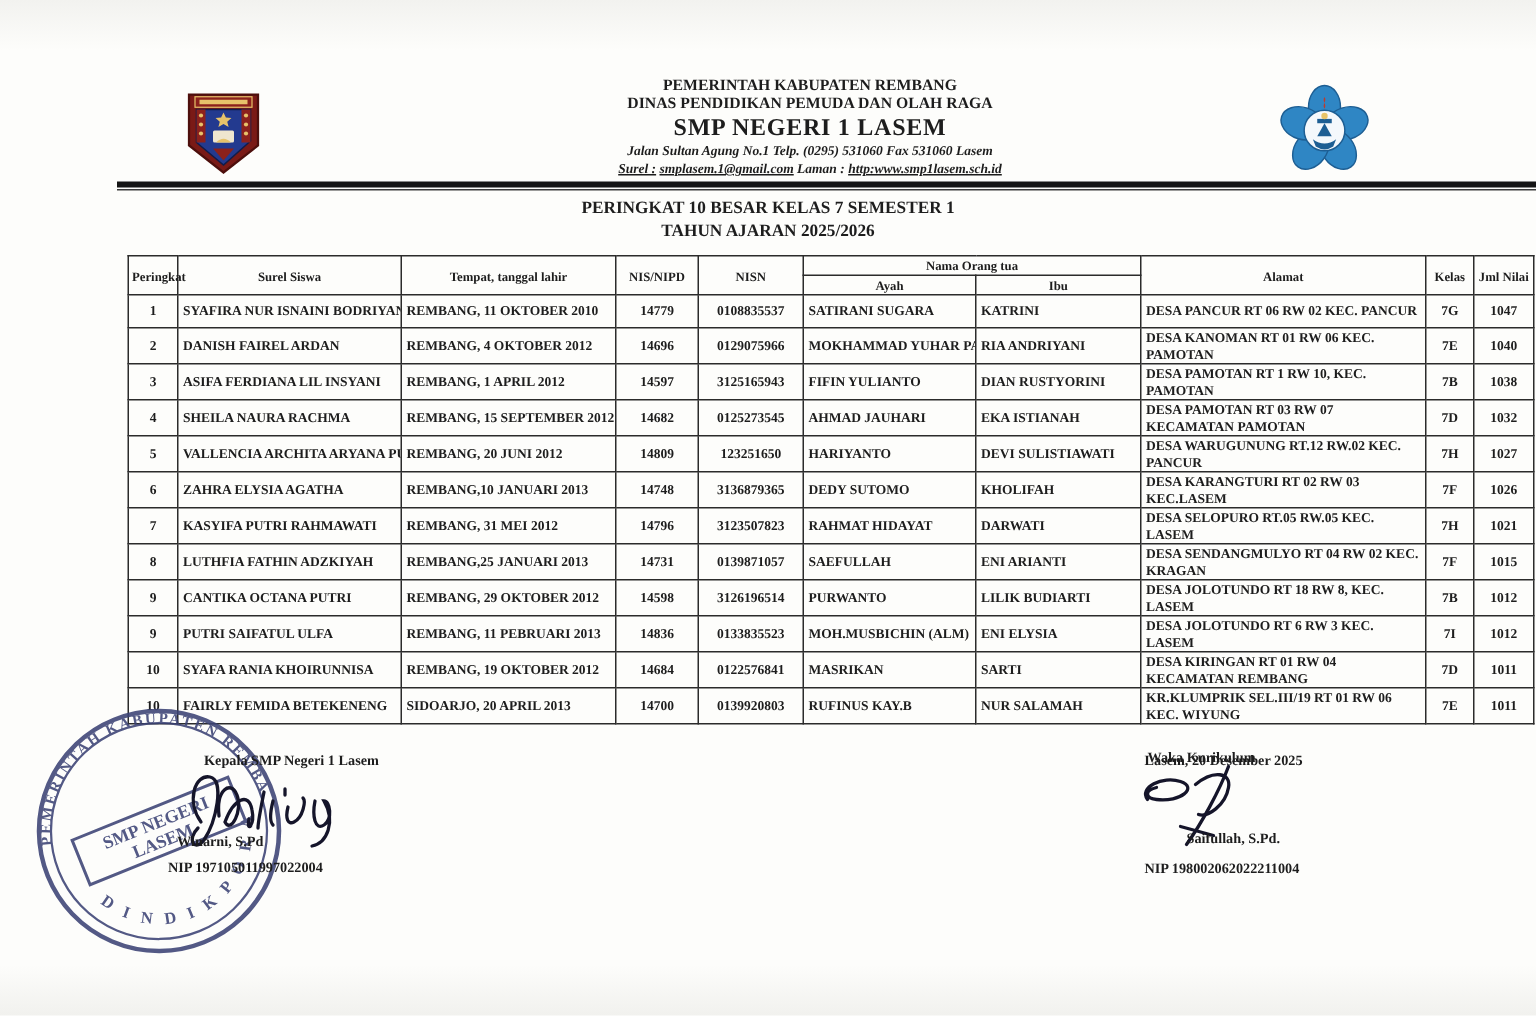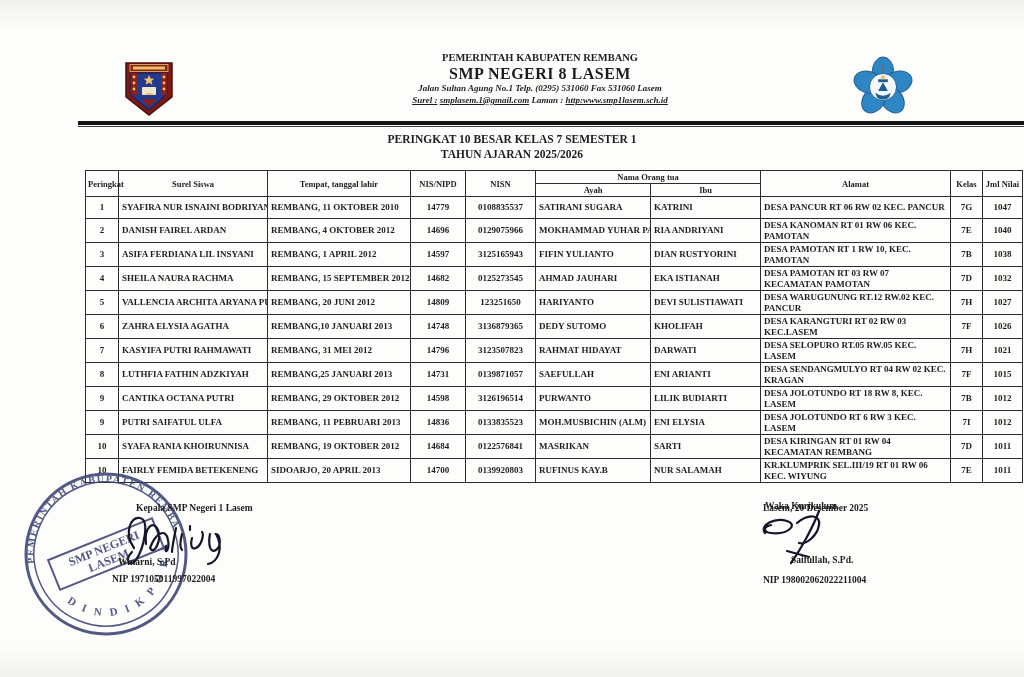--- a/index.html
+++ b/index.html
@@ -66,21 +66,22 @@
       <circle cx="42" cy="22" r="1.4" fill="#e7c36a"></circle>
       <circle cx="42" cy="28" r="1.4" fill="#e7c36a"></circle>
     <path d="M27 14 l1.6 3.4 3.7.3 -2.8 2.4 .9 3.6 -3.4-2 -3.4 2 .9-3.6 -2.8-2.4 3.7-.3 Z" fill="#e7c36a"></path>
     <rect x="20" y="26" width="14" height="8" rx="1" fill="#efe6cf"></rect>
     <path d="M20 38 h14 l-7 8 Z" fill="#8c211c"></path>
     <path d="M22 34 q5 -5 10 0 Z" fill="#e7c36a"></path>
   </svg>
 
   <div class="lh-text">
     <div class="lh1">PEMERINTAH KABUPATEN REMBANG</div>
-    <div class="lh3">SMP NEGERI 8 LASEM</div>
+    <div class="lh2">DINAS PENDIDIKAN PEMUDA DAN OLAH RAGA</div>
+    <div class="lh3">SMP NEGERI 1 LASEM</div>
     <div class="lh4">Jalan Sultan Agung No.1 Telp. (0295) 531060 Fax 531060 Lasem</div>
     <div class="lh5">
       <span class="u">Surel :</span>
       <span class="u">smplasem.1@gmail.com</span>
       <span>Laman :</span>
       <span class="u">http:www.smp1lasem.sch.id</span>
     </div>
   </div>
 
   <svg class="logo-right" width="62" height="62" viewBox="0 0 64 64">

